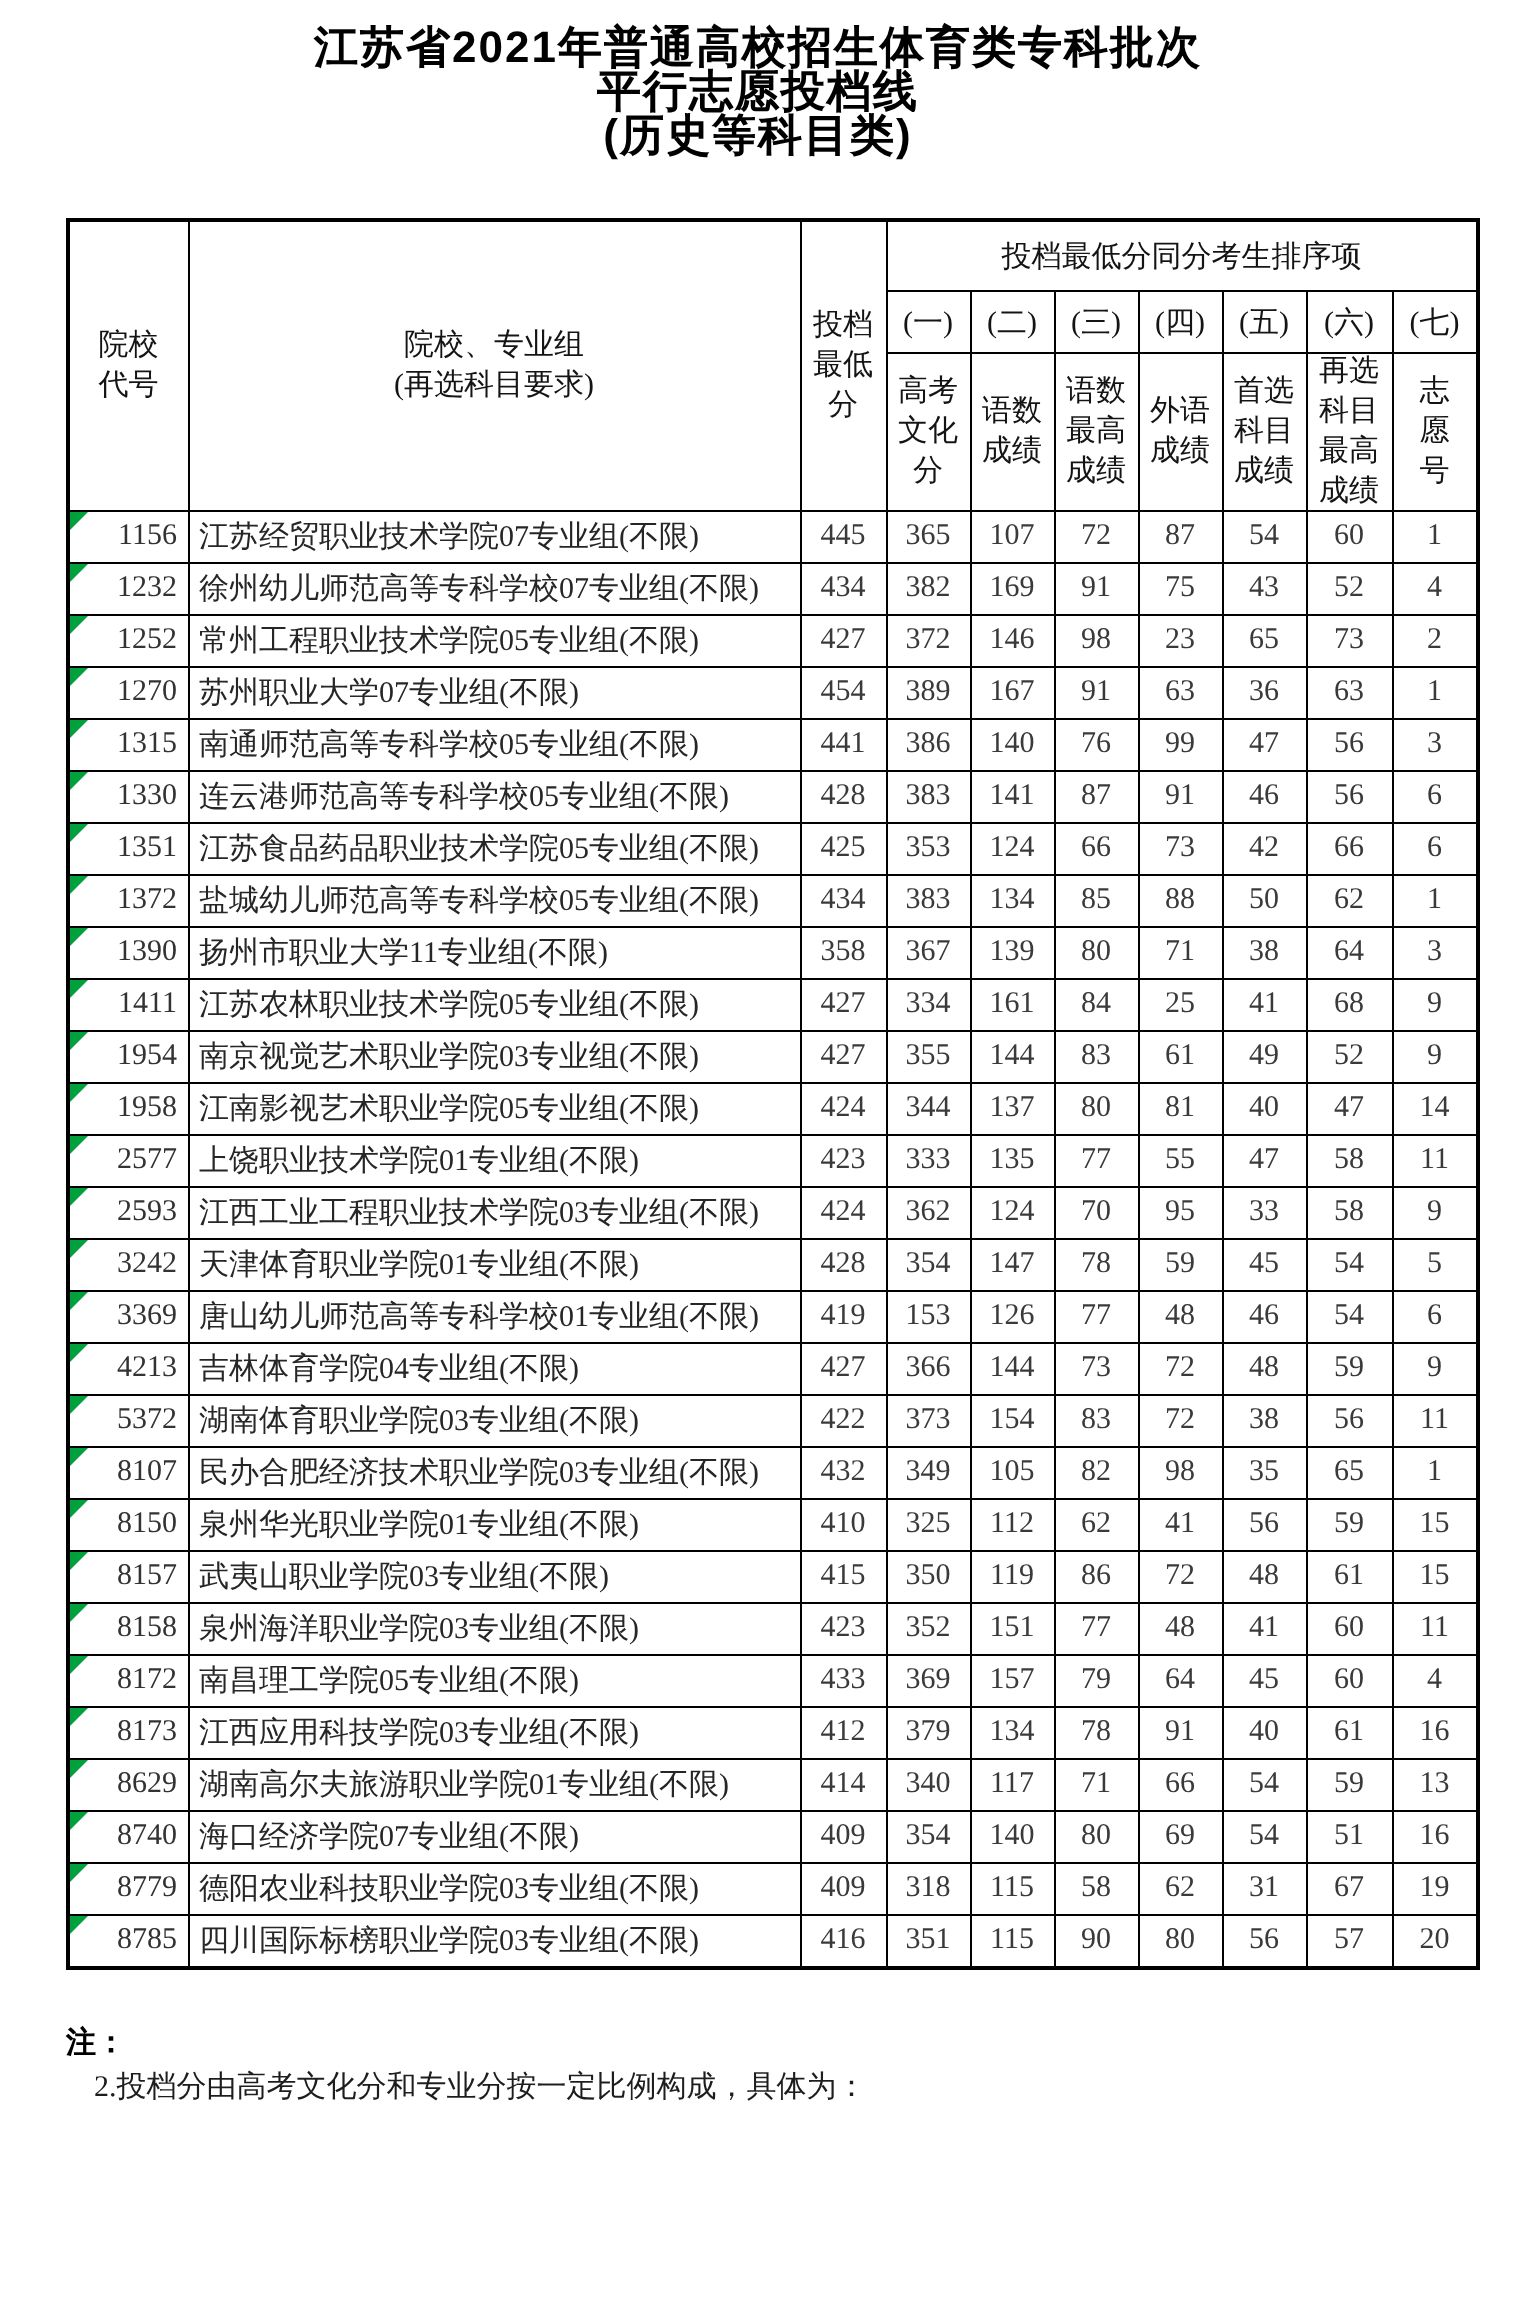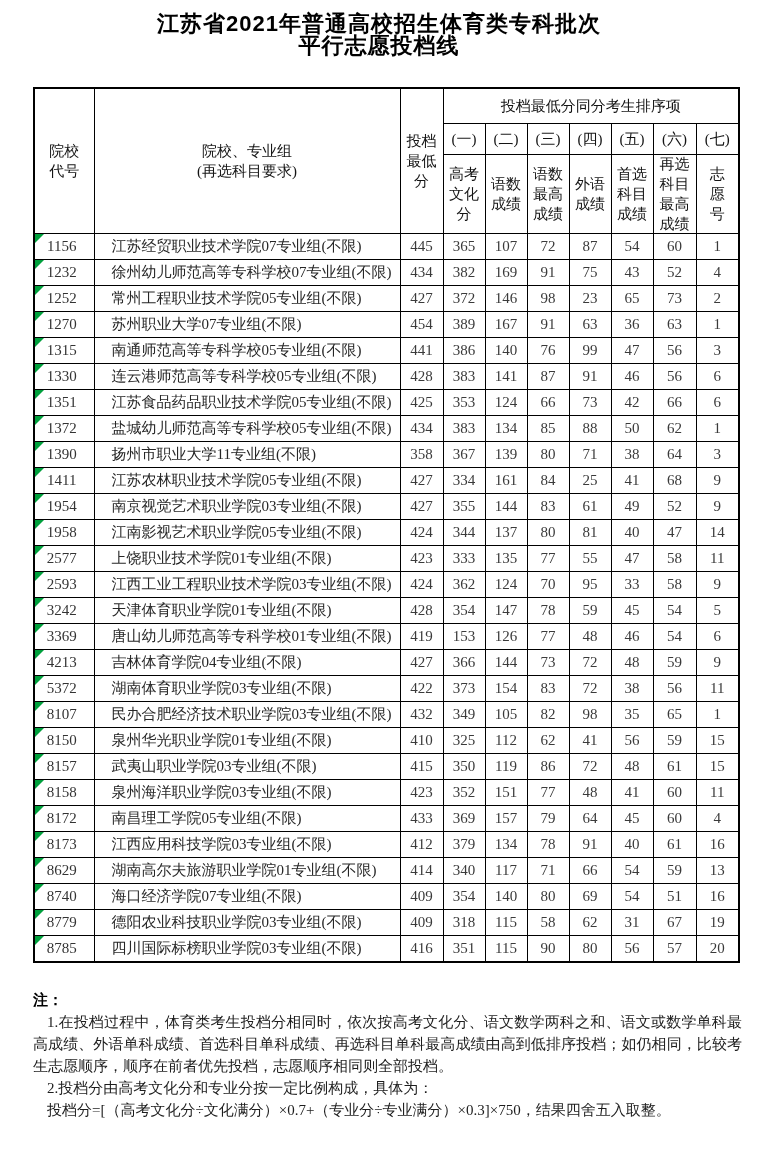--- a/index.html
+++ b/index.html
@@ -31,22 +31,22 @@
   th.sort-title { height:34px; }
   th.rowspan-head { white-space:pre-line; line-height:20px; }
   tr.sort-index-row th { height:30px; }
   .lbl {
     height:78px; overflow:hidden; box-sizing:border-box;
     display:flex; flex-direction:column; justify-content:center; align-items:center;
     white-space:pre-line; line-height:20px; font-size:15px;
   }
   tbody tr { height:26px; }
   tbody td { font-size:15px; color:#3a3a3a; overflow:hidden; }
-  td.code { position:relative; text-align:center; padding-right:5px; color:#333; }
-  td.name { text-align:left; padding-left:17px; white-space:nowrap; color:#262626; }
+  td.code { position:relative; text-align:right; padding-right:5px; color:#333; }
+  td.name { text-align:left; padding-left:5px; white-space:nowrap; color:#262626; }
   .tri {
     position:absolute; top:0; left:0; width:0; height:0;
     border-top:9px solid var(--marker-color,#00A03C);
     border-right:9px solid transparent;
   }
 
   
   .notes { margin:26px 16px 0 33px; font-size:15px; line-height:22px; color:#1d1d1d; }
   .notes-label {
     font-family:"Liberation Sans","DejaVu Sans",sans-serif;
@@ -55,20 +55,21 @@
   .note { margin:0; text-indent:14px; text-align:justify; }
 </style>
 </head>
 <body>
 
 <div class="page">
 
   <div class="title-block">
     <div>江苏省2021年普通高校招生体育类专科批次</div>
     <div>平行志愿投档线</div>
+    <div>(历史等科目类)</div>
   </div>
 
   <table class="score-table">
     <colgroup>
       <col style="width:60px">
         <col style="width:306px">
         <col style="width:43px">
       <col style="width:42px">
         <col style="width:42px">
         <col style="width:42px">
@@ -553,18 +554,16 @@
     <td class="num">80</td>
     <td class="num">56</td>
     <td class="num">57</td>
     <td class="num">20</td>
   </tr>
       </tbody>
   </table>
 
   <div class="notes">
     <div class="notes-label">注：</div>
-    <p class="note">1.在投档过程中，体育类考生投档分相同时，依次按高考文化分、语文数学两科之和、语文或数学单科最高成绩、外语单科成绩、首选科目单科成绩、再选科目单科最高成绩由高到低排序投档；如仍相同，比较考生志愿顺序，顺序在前者优先投档，志愿顺序相同则全部投档。</p>
     <p class="note">2.投档分由高考文化分和专业分按一定比例构成，具体为：</p>
-    <p class="note">投档分=[（高考文化分÷文化满分）×0.7+（专业分÷专业满分）×0.3]×750，结果四舍五入取整。</p>
   </div>
 
 </div>
 
 </body></html>

